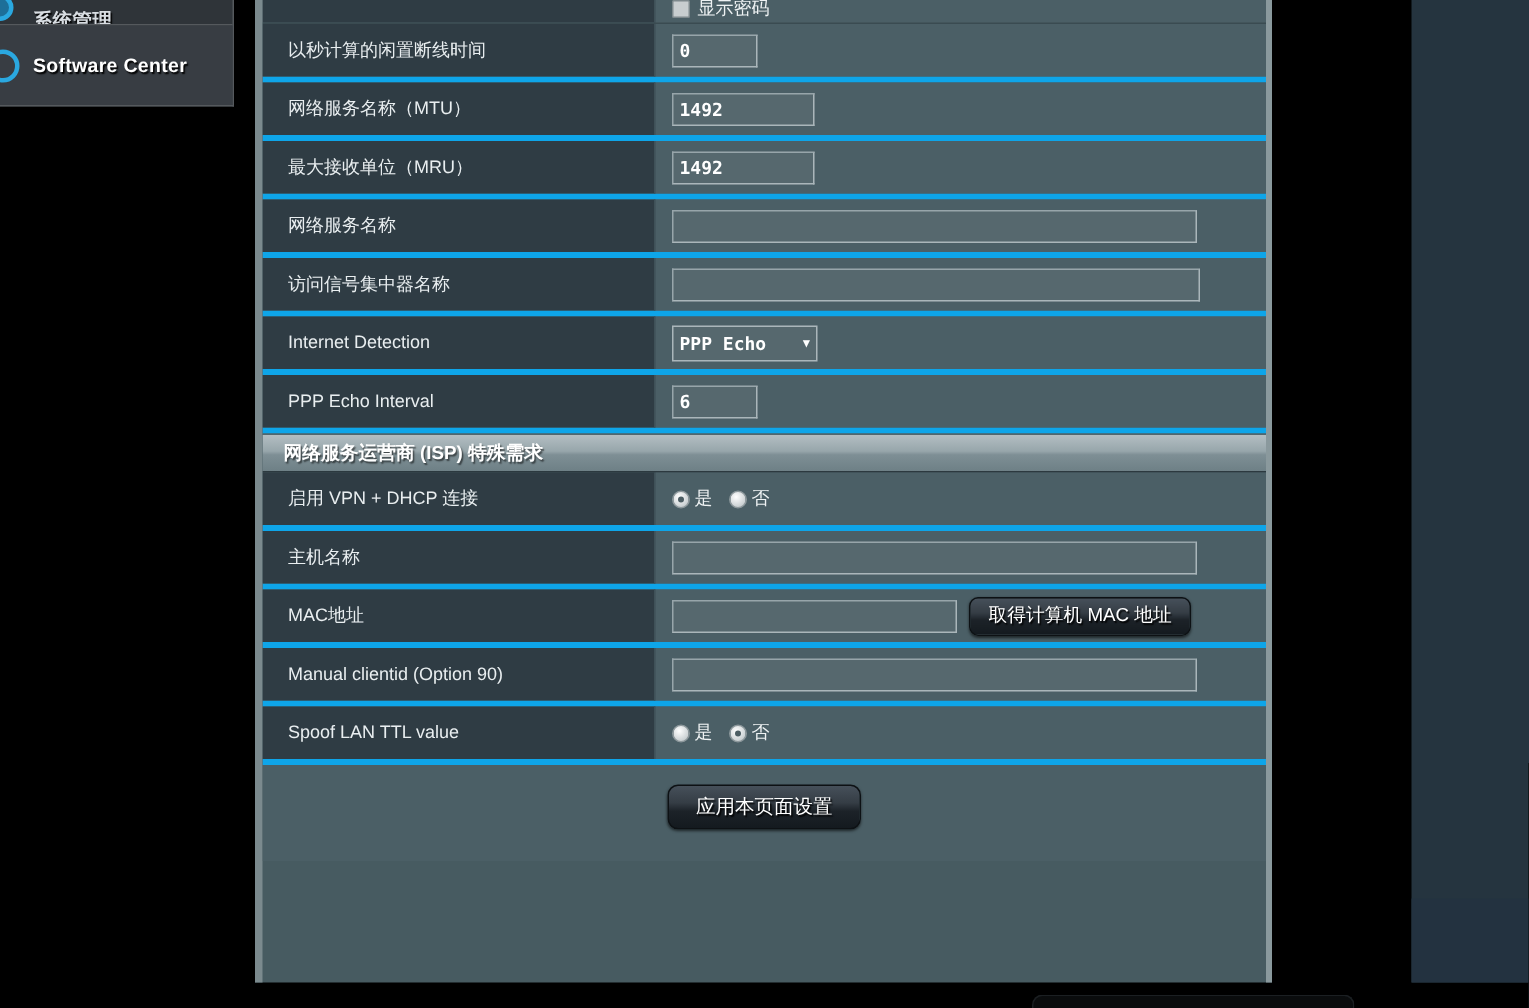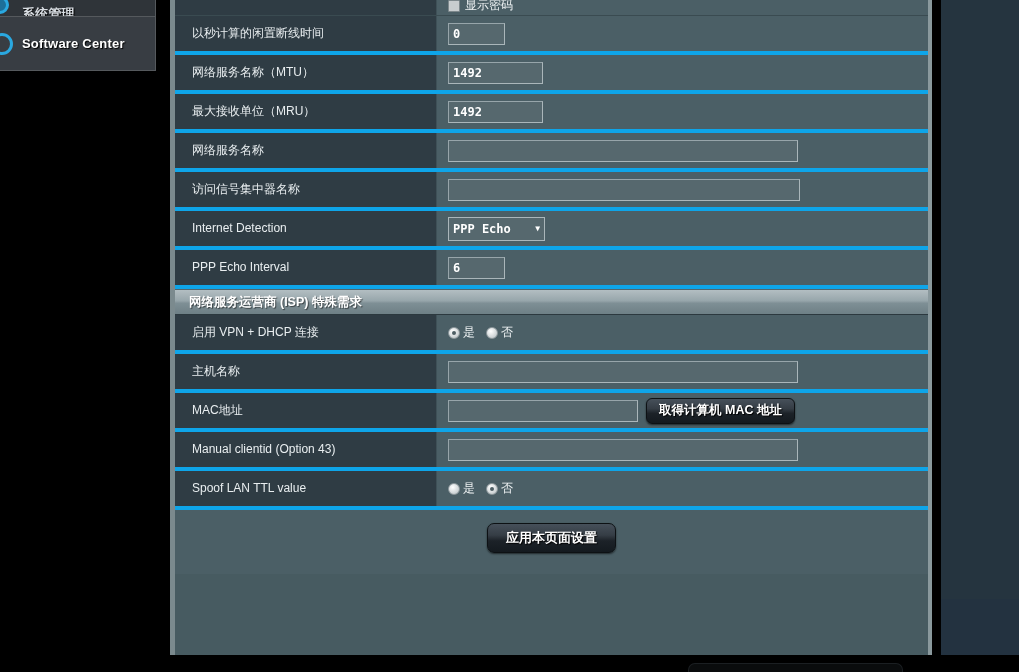--- a/index.html
+++ b/index.html
@@ -84,21 +84,21 @@
     font-size: 13px;
     color: #d8dde2;
     position: relative;
     top: 7px;
   }
 
   
   .panel {
     position: absolute;
     left: 170px; top: 0;
-    width: 762px;
+    width: 678px;
     height: 655px;
     background: #475b61;
     border-left: 5px solid #7b8a8e;
     border-right: 4px solid #8a999d;
     overflow: hidden;
   }
   .form-row {
     display: flex;
     width: 100%;
     border-bottom: 4px solid #0ea5e9;
@@ -221,21 +221,21 @@
     text-shadow: 1px 1px 1px rgba(0,0,0,0.55);
   }
 
   
   .btn {
     background: linear-gradient(to bottom, #46505a 0%, #353d45 40%, #1c2228 60%, #141a1f 100%);
     border: 1px solid #0d1114;
     border-radius: 6px;
     color: #ffffff;
     font-size: 12.5px;
-    font-weight: bold;
+    font-weight: normal;
     text-shadow: 1px 1px 1px #000;
     padding: 0 12px;
     height: 26px;
     display: inline-flex;
     align-items: center;
     justify-content: center;
     cursor: pointer;
     box-shadow: 0 1px 2px rgba(0,0,0,0.6);
   }
   .btn-mac { height: 26px; }
@@ -382,21 +382,21 @@
 
     <div class="form-row">
       <div class="cell-label">MAC地址</div>
       <div class="cell-value">
         <input class="txt w-md" value="" style="">
         <button class="btn btn-mac">取得计算机 MAC 地址</button>
       </div>
     </div>
 
     <div class="form-row">
-      <div class="cell-label">Manual clientid (Option 43)</div>
+      <div class="cell-label">Manual clientid (Option 90)</div>
       <div class="cell-value">
         <input class="txt w-lg" value="" style="">
       </div>
     </div>
 
     <div class="form-row">
       <div class="cell-label">Spoof LAN TTL value</div>
       <div class="cell-value">
         <div class="radio-group">
           <label class="radio-item">

